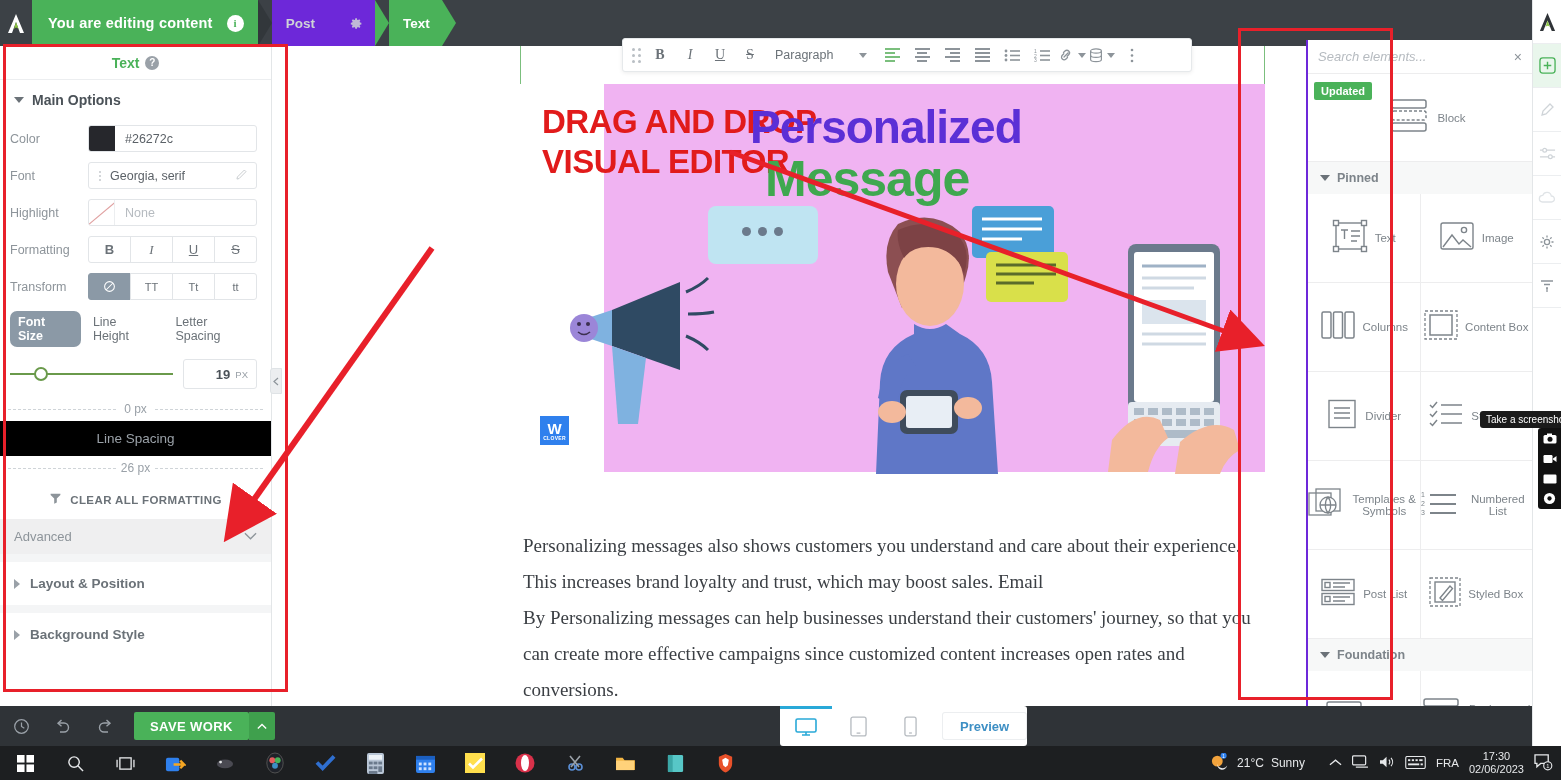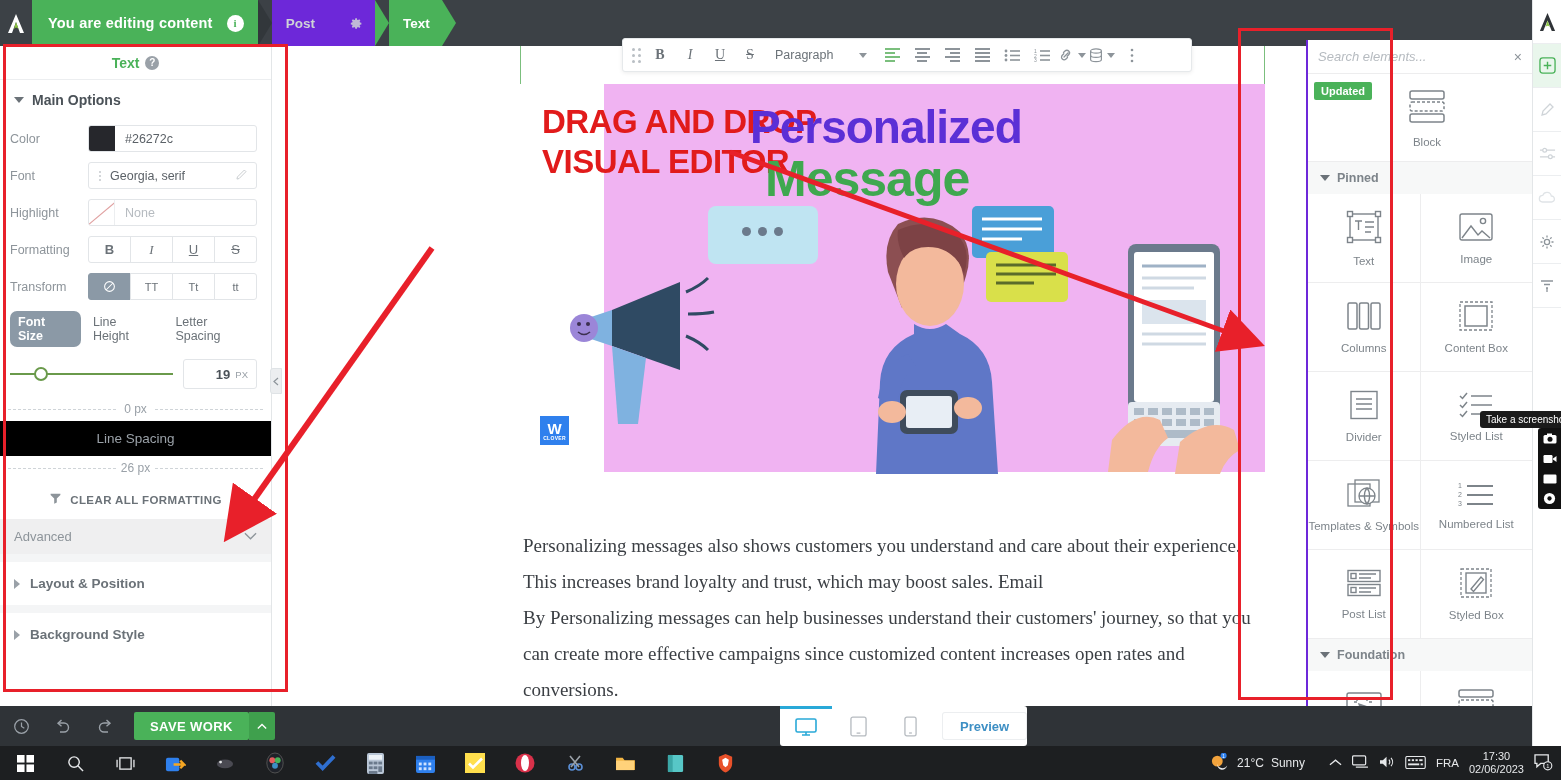--- a/index.html
+++ b/index.html
@@ -112,21 +112,21 @@
   
   .arrow-svg { position:absolute; left:0; top:0; width:1561px; height:780px; pointer-events:none; }
 
   
   .right-panel { position:absolute; left:1306px; top:40px; width:226px; height:706px; background:#fff; border-left:2px solid #6d28d9; overflow:hidden; }
   .search-row { height:34px; display:flex; align-items:center; padding:0 10px; border-bottom:1px solid #ededee; }
   .search-row .ph { flex:1; color:#b6bbc0; font-style:italic; font-size:13px; }
   .search-row .x { color:#8d949a; font-size:14px; }
   .updated-row { display:flex; align-items:flex-start; border-bottom:1px solid #ededee; height:88px; }
   .badge-updated { margin:8px 0 0 6px; background:#4ab259; color:#fff; font-size:11px; font-weight:bold; padding:3px 7px; border-radius:2px; height:18px; }
-  .grid-cell { flex:1; display:flex; flex-direction:column; align-items:center; justify-content:center; gap:7px; height:88px; }
+  .grid-cell { flex:1; display:flex; flex-direction:row; align-items:center; justify-content:center; gap:7px; height:88px; }
   .grid-cell .lbl { font-size:11.5px; color:#7d848a; text-align:center; }
   .sec-label { display:flex; align-items:center; gap:7px; padding:9px 12px; font-size:12.5px; font-weight:bold; color:#7d848a; background:#f7f8f8; }
   .grid-2 { display:flex; border-bottom:1px solid #ededee; }
   .grid-2 > .grid-cell + .grid-cell { border-left:1px solid #ededee; }
 
   
   .rail { position:absolute; left:1532px; top:0; width:29px; height:746px; background:#fff; border-left:1px solid #e3e6e8; display:flex; flex-direction:column; align-items:center; }
   .rail-item { width:29px; height:44px; display:flex; align-items:center; justify-content:center; border-bottom:1px solid #eceef0; }
   .rail-item.logo { background:#fff; }
   .rail-item.add { background:#e9f6ec; }

